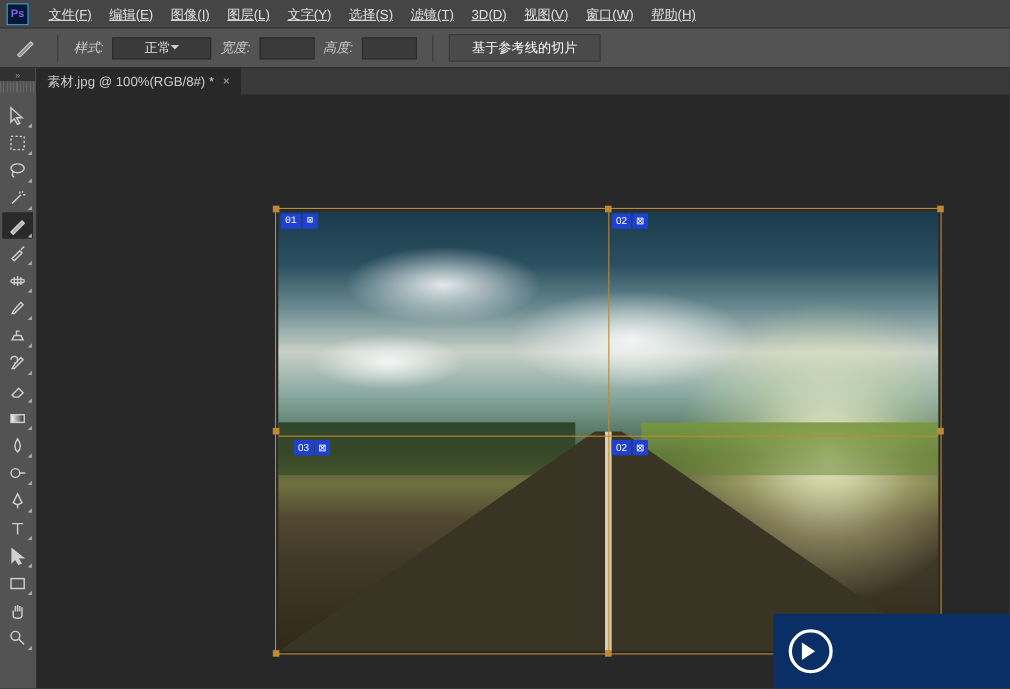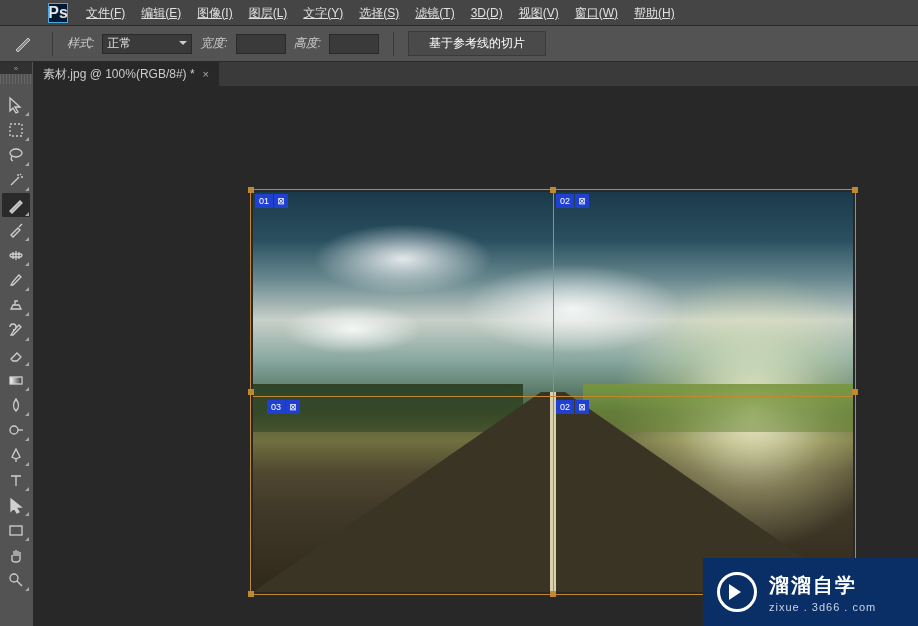--- a/index.html
+++ b/index.html
@@ -20,23 +20,22 @@
   border-bottom: 1px solid #2a2a2a;
   display: flex;
   align-items: center;
   padding-left: 6px;
 }
 .ps-logo {
   width: 20px; height: 20px;
   background: #001a33;
   border: 1px solid #4aa8e0;
   display: flex; align-items: center; justify-content: center;
-  color: #e5e5e5; font-weight: bold; font-size: 16px;
+  color: #8b5cf6; font-weight: bold; font-size: 10px;
   margin-right: 10px;
-  margin-left: 42px;
 }
 .menu-item {
   padding: 4px 8px;
   line-height: 26px;
   cursor: default;
   text-decoration: underline;
 }
 
 
 .optionsbar {
@@ -54,21 +53,21 @@
   display: flex; align-items: center; justify-content: center;
 }
 .tool-preset svg { width: 20px; height: 16px; }
 .opt-label { color: #ccc; font-style: italic; }
 .opt-select {
   width: 90px; height: 20px;
   background: #3a3a3a;
   border: 1px solid #2a2a2a;
   color: #e0e0e0;
   padding: 0 4px;
-  display: flex; align-items: center; justify-content: space-between;
+  display: flex; align-items: center; justify-content: center;
 }
 .opt-input {
   width: 50px; height: 20px;
   background: #3a3a3a;
   border: 1px solid #2a2a2a;
 }
 .opt-sep {
   width: 1px; height: 24px;
   background: #3a3a3a;
   margin: 0 6px;
@@ -227,21 +226,21 @@
   background: #2040d0;
   padding: 0 4px;
   line-height: 14px;
 }
 .slice-badge .ico {
   background: #2040d0;
   width: 14px;
   display: flex; align-items: center; justify-content: center;
   margin-left: 1px;
 }
-.sb1 { left: 2px; top: 2px; }
+.sb1 { left: 2px; top: 2px; font-family: Liberation Mono, monospace; }
 .sb2 { left: 50.5%; top: 2px; }
 .sb3 { left: 2px; top: 52%; margin-left: 12px; }
 .sb4 { left: 50.5%; top: 52%; }
 
 
 .watermark {
   position: absolute;
   right: 0; bottom: 0;
   width: 215px; height: 68px;
   background: #0a2e66;
@@ -474,17 +473,13 @@
       <div class="handle mr"></div>
       <div class="handle bl"></div>
       <div class="handle bm"></div>
       <div class="handle br"></div>
     </div>
   </div>
 </div>
 
 <div class="watermark">
   <div class="play"></div>
-  <div class="text">
-    <div class="t1">溜溜自学</div>
-    <div class="t2">zixue . 3d66 . com</div>
-  </div>
 </div>
 
 </body></html>

